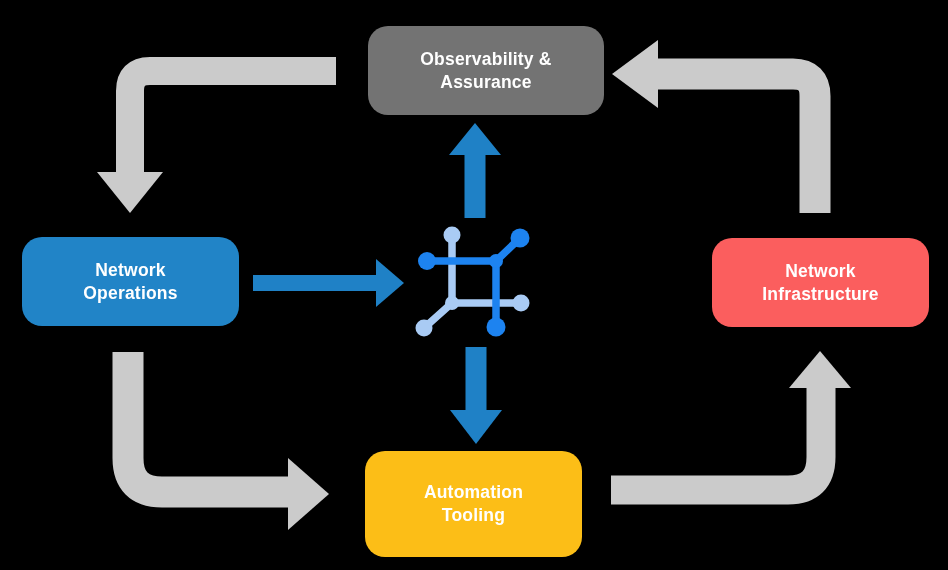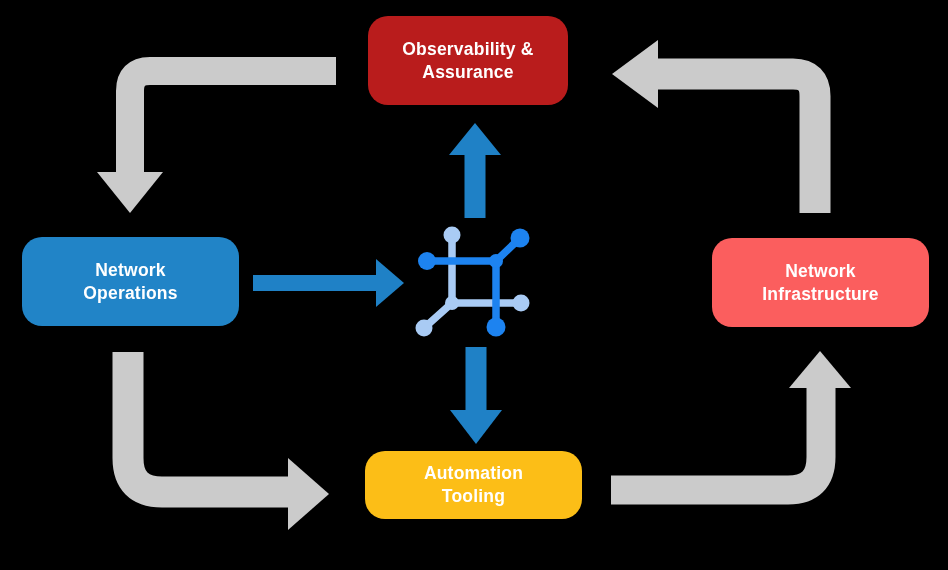--- a/index.html
+++ b/index.html
@@ -13,24 +13,24 @@
   .arrow-layer{position:absolute;left:0;top:0;width:948px;height:570px;}
   .node{
     position:absolute;
     display:flex;align-items:center;justify-content:center;
     border-radius:20px;
     color:#ffffff;
     font-size:17.5px;font-weight:700;line-height:23px;
     text-align:center;letter-spacing:.2px;
   }
   .node-label{white-space:pre-line;}
-  .node-top{left:368px;top:16px;width:200px;height:89px;background:#b91c1c;}
+  .node-top{left:368px;top:26px;width:236px;height:89px;background:#737373;}
   .node-left{left:22px;top:237px;width:217px;height:89px;background:#2184C7;}
   .node-right{left:712px;top:238px;width:217px;height:89px;background:#FB5E5E;}
-  .node-bottom{left:365px;top:451px;width:217px;height:68px;background:#FCBE17;}
+  .node-bottom{left:365px;top:451px;width:217px;height:106px;background:#FCBE17;}
 </style>
 </head>
 <body>
 
 <div class="stage">
 
   <svg class="arrow-layer" viewBox="0 0 948 570">
 
     <g>
       <path d="M336,71 L150,71 Q130,71 130,91 L130,174" fill="none" stroke-width="28" stroke="#CBCBCB"></path>

